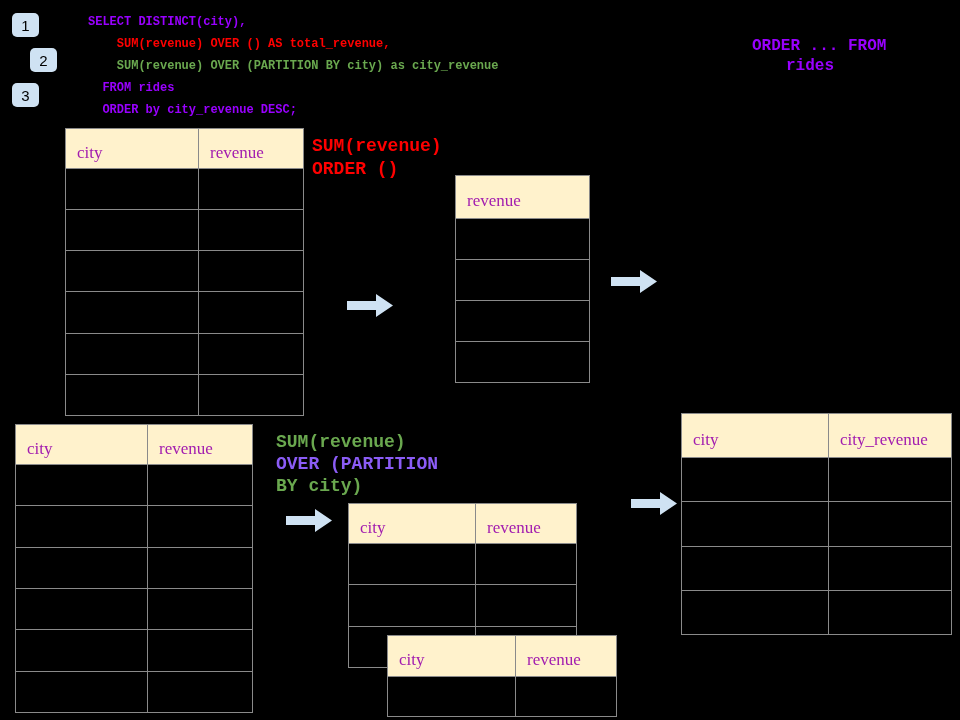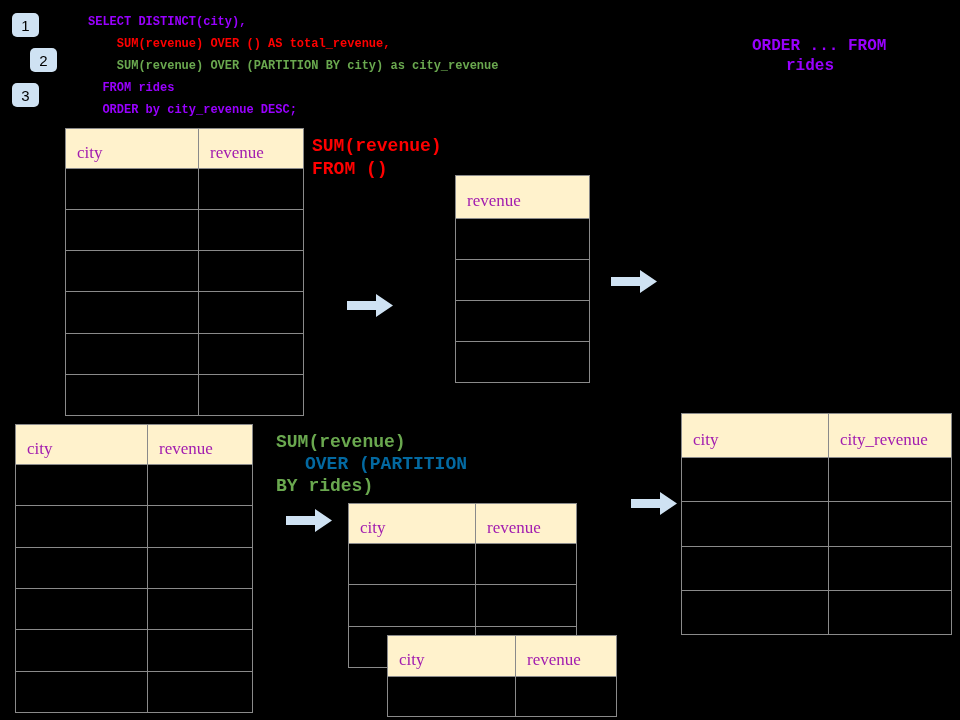--- a/index.html
+++ b/index.html
@@ -68,23 +68,23 @@
 <div class="canvas">
 
   <div class="badge b1">1</div>
   <div class="badge b2">2</div>
   <div class="badge b3">3</div>
 
   <pre class="code main-code"><div style="color: rgb(153, 0, 255);">SELECT DISTINCT(city),</div><div style="color: rgb(255, 0, 0);">    SUM(revenue) OVER () AS total_revenue,</div><div style="color: rgb(106, 168, 79);">    SUM(revenue) OVER (PARTITION BY city) as city_revenue</div><div style="color: rgb(153, 0, 255);">  FROM rides</div><div style="color: rgb(153, 0, 255);">  ORDER by city_revenue DESC;</div></pre>
 
   <pre class="code side-code"><div style="color: rgb(153, 0, 255);">ORDER ... FROM</div><div style="color: rgb(153, 0, 255); margin-left: 34px;">rides</div></pre>
 
-  <pre class="code label-total"><div style="color: rgb(255, 0, 0);">SUM(revenue)</div><div style="color: rgb(255, 0, 0);">FROM ()</div></pre>
-
-  <pre class="code label-partition"><div style="color: rgb(106, 168, 79);">SUM(revenue)</div><div style="color: #0369a1; margin-left: 29px;">OVER (PARTITION</div><div style="color: rgb(106, 168, 79);">BY rides)</div></pre>
+  <pre class="code label-total"><div style="color: rgb(255, 0, 0);">SUM(revenue)</div><div style="color: rgb(255, 0, 0);">ORDER ()</div></pre>
+
+  <pre class="code label-partition"><div style="color: rgb(106, 168, 79);">SUM(revenue)</div><div style="color: #8b5cf6;">OVER (PARTITION</div><div style="color: rgb(106, 168, 79);">BY city)</div></pre>
 
   <div class="tbl t1">
       <table>
         <thead>
           <tr>
             <th>city</th>
             <th>revenue</th>
           </tr>
         </thead>
         <tbody>

